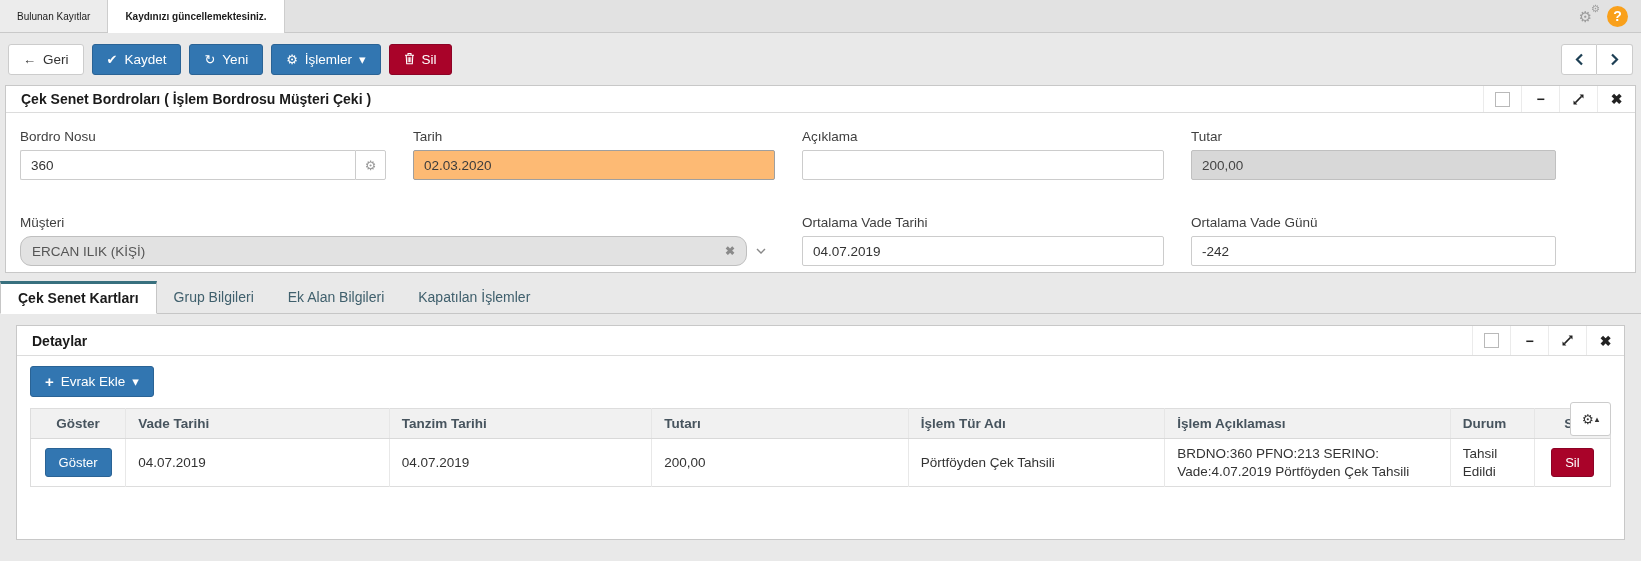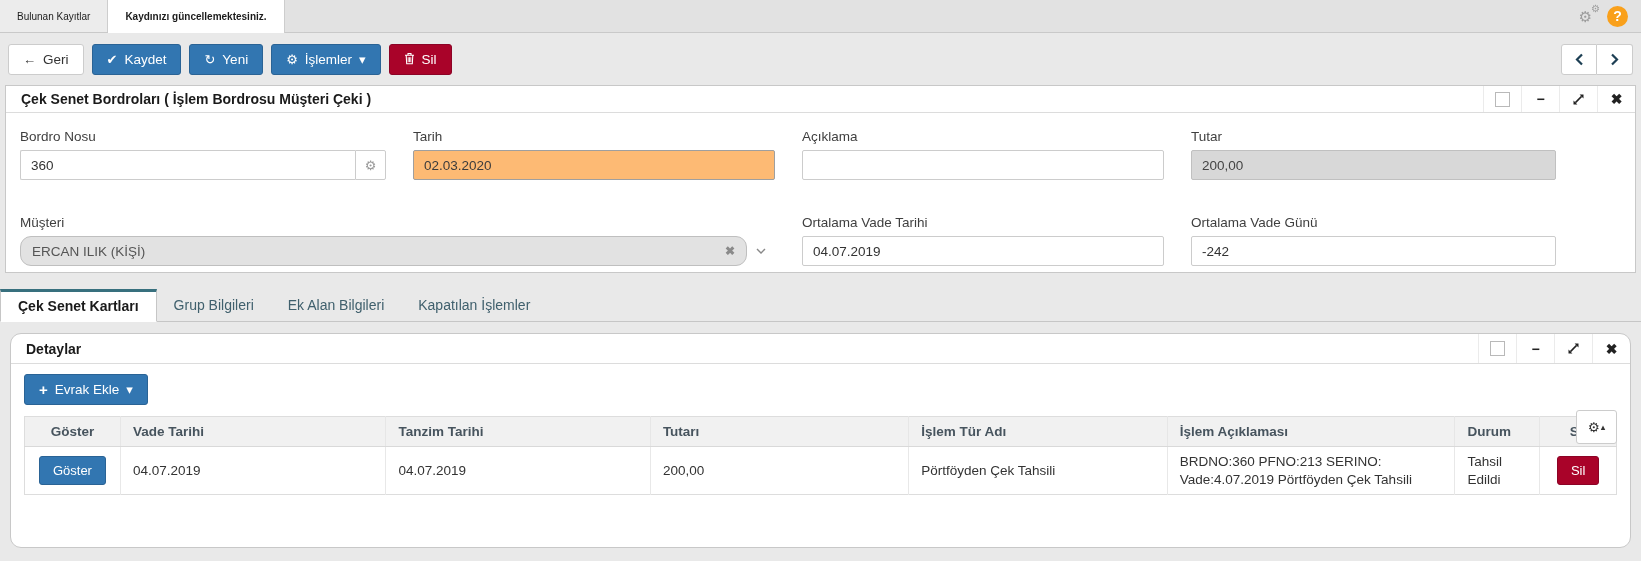--- a/index.html
+++ b/index.html
@@ -49,28 +49,28 @@
   .input-group { display:flex; }
   .input-group .input { flex:1; border-right:none; border-radius:2px 0 0 2px; }
   .addon { width:31px; border:1px solid #ccc; background:#fff; display:flex; align-items:center; justify-content:center;
     color:#9a9a9a; font-size:13px; border-radius:0 2px 2px 0; cursor:pointer; }
   .select2 { display:flex; align-items:center; }
   .select2-choice { flex:1; height:30px; background:#e2e2e2; border:1px solid #bfbfbf; border-radius:11px;
     display:flex; align-items:center; padding:0 11px; color:#555; cursor:pointer; }
   .select2-clear { margin-left:auto; color:#8a8a8a; font-weight:bold; font-size:12px; cursor:pointer; }
   .select2-arrow { width:28px; display:flex; justify-content:center; cursor:pointer; }
   
-  .subtabs { display:flex; margin-top:16px; }
+  .subtabs { display:flex; margin-top:8px; }
   .subtab { height:33px; line-height:33px; padding:0 17px; color:#40606d; font-size:14px;
     border-bottom:1px solid #c6c6c6; cursor:pointer; }
   .subtab.active { background:#fff; border-top:3px solid #38707e; border-left:1px solid #c6c6c6; border-right:1px solid #c6c6c6;
     border-bottom:1px solid #fff; line-height:29px; font-weight:bold; color:#1a1a1a; }
   .subtabs .filler { flex:1; height:33px; border-bottom:1px solid #c6c6c6; }
   
-  .details-panel { margin:11px 10px 0;border-radius:11px; }
+  .details-panel { margin:11px 16px 0; }
   .details-body { position:relative; padding:10px 13px 52px; }
   .row-count { margin:9px 2px 0; color:#333; }
   .grid-settings-btn { position:absolute; top:46px; right:13px; width:41px; height:34px; background:#fff;
     border:1px solid #ccc; border-radius:3px; display:flex; align-items:center; justify-content:center; color:#333; cursor:pointer; }
   .grid-settings-btn .caret-up { font-size:9px; margin-left:1px; }
   
   table.dtable { width:100%; border-collapse:collapse; margin-top:11px; border:1px solid #ddd; }
   .dtable th { background:#f1f1f1; text-align:left; font-weight:bold; color:#47545e; padding:7px 12px;
     border-bottom:1px solid #d9d9d9; border-right:1px solid #e6e6e6; font-size:13.5px; }
   .dtable td { padding:6px 12px; border-right:1px solid #e8e8e8; color:#333; background:#fff; vertical-align:middle;

